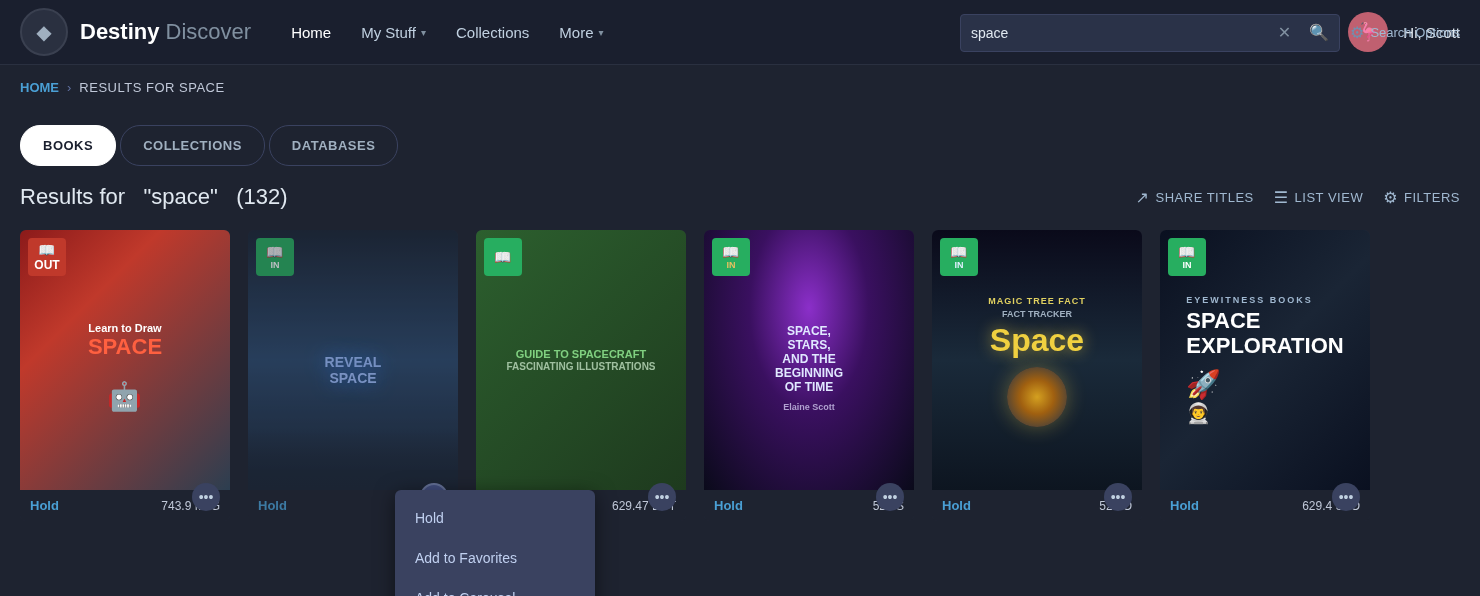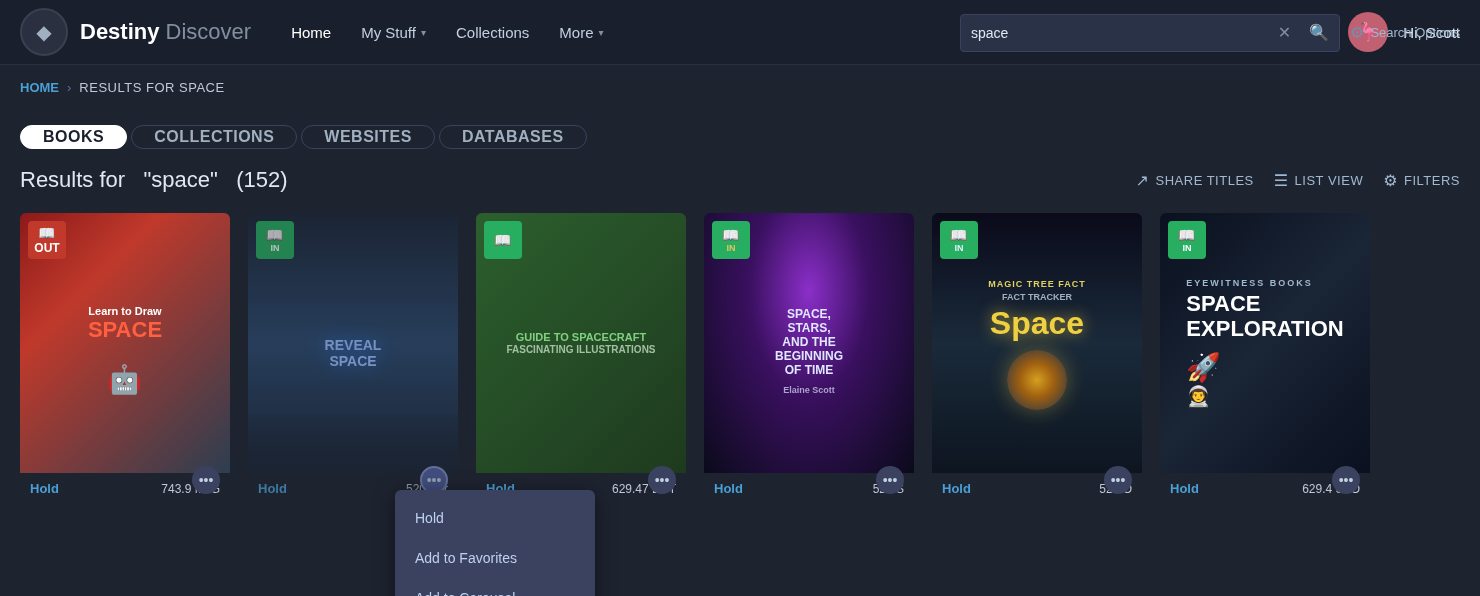--- a/index.html
+++ b/index.html
@@ -123,23 +123,23 @@
     }
     .search-options-icon { font-size: 16px; color: #7090b0; }
 
     
     .tabs-bar {
       padding: 15px 20px 0;
       display: flex;
       gap: 4px;
     }
     .tab {
-      padding: 2px 22px;
+      padding: 12px 22px;
       border-radius: 20px;
-      font-size: 16px;
+      font-size: 13px;
       font-weight: 600;
       cursor: pointer;
       letter-spacing: 0.5px;
       border: 1px solid transparent;
     }
     .tab.active {
       background: #fff;
       color: #1a1f2e;
       border-color: #fff;
     }
@@ -394,31 +394,30 @@
   <div class="breadcrumb-bar">
     <span class="breadcrumb-home">HOME</span>
     <span class="breadcrumb-sep">›</span>
     <span class="breadcrumb-current">RESULTS FOR SPACE</span>
   </div>
 </div>
 
 <div class="tabs-bar">
   <div class="tab active">BOOKS</div>
   <div class="tab inactive">COLLECTIONS</div>
-  <div class="tab inactive">WEBSITES</div>
   <div class="tab inactive">DATABASES</div>
 </div>
 
 <div class="results-header">
   <div class="results-title">
     <span>Results for</span>
     <span>&nbsp;</span>
     <span>"space"</span>
     <span>&nbsp;</span>
-    <span>(152)</span>
+    <span>(132)</span>
   </div>
   <div class="results-actions">
     <div class="action-btn">
       <span class="action-icon">↗</span>
       <span>SHARE TITLES</span>
     </div>
     <div class="action-btn">
       <span class="action-icon">☰</span>
       <span>LIST VIEW</span>
     </div>

